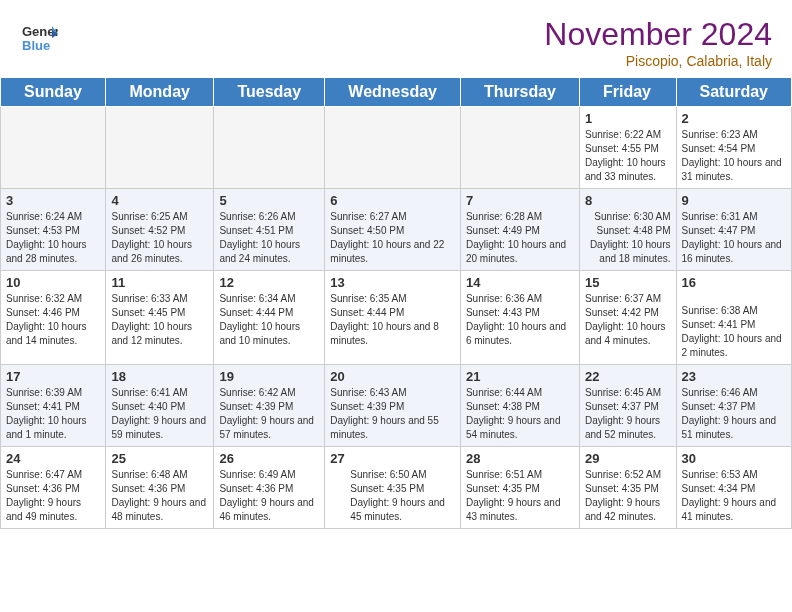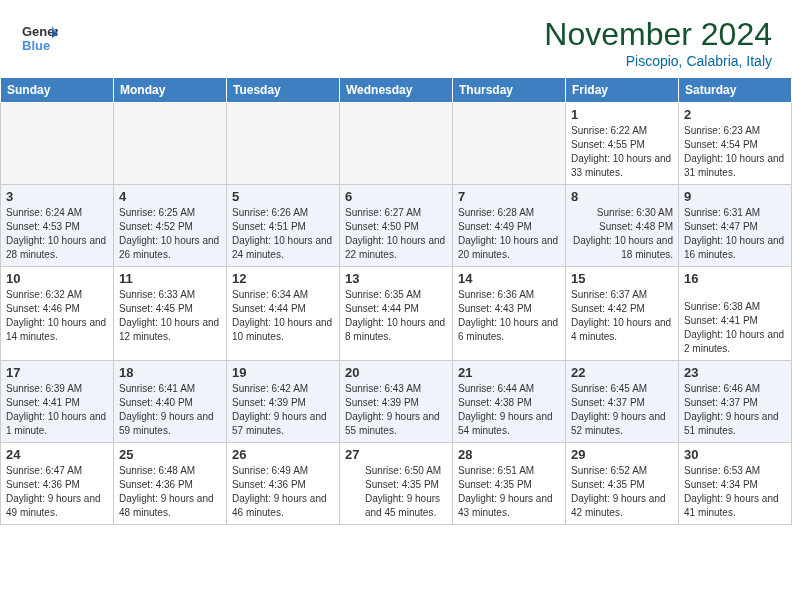--- a/index.html
+++ b/index.html
@@ -17,39 +17,39 @@
     }
     .logo {
       display: flex;
       align-items: center;
     }
     .title-block {
       text-align: right;
     }
     .month-title {
       font-size: 32px;
-      color: #14532d;
+      color: #701a75;
       font-weight: normal;
       text-align: center;
     }
     .subtitle {
       font-size: 14px;
-      color: #0369a1;
+      color: #a16207;
     }
     .calendar {
       width: 100%;
       border-collapse: collapse;
       margin: 0;
     }
     .calendar th {
       background: #3d7fc1;
       color: #fff;
-      font-size: 12px;
+      font-size: 16px;
       font-weight: bold;
-      padding: 5px 6px;
+      padding: 5px 23px;
       text-align: left;
       border: 1px solid #fff;
     }
     .calendar td {
       vertical-align: top;
       border: 1px solid #ccc;
       padding: 4px 5px;
       width: 113px;
       min-height: 80px;
       font-size: 10.5px;

